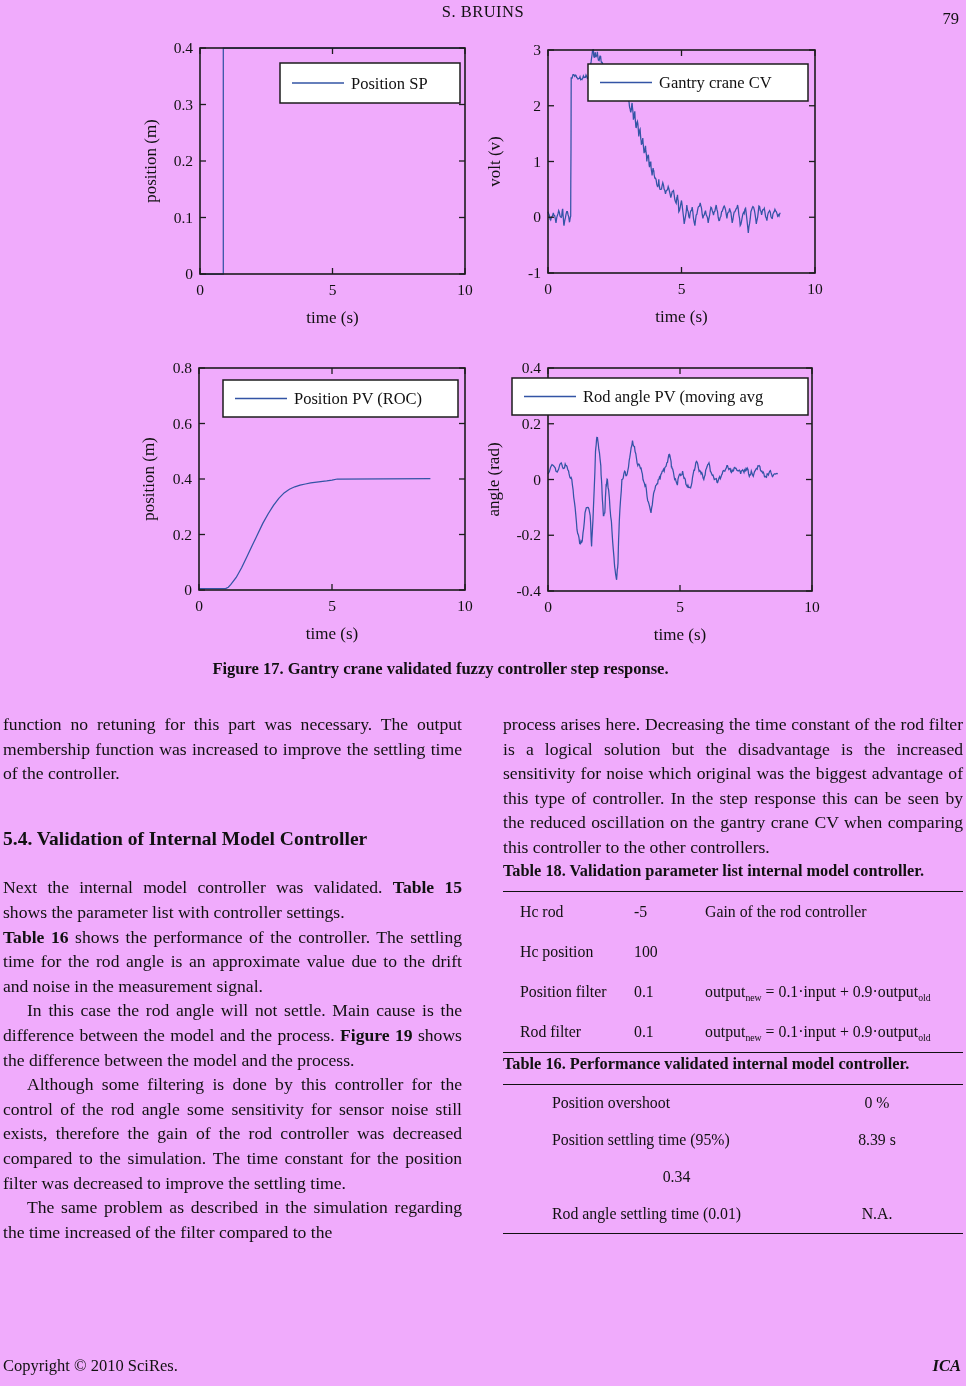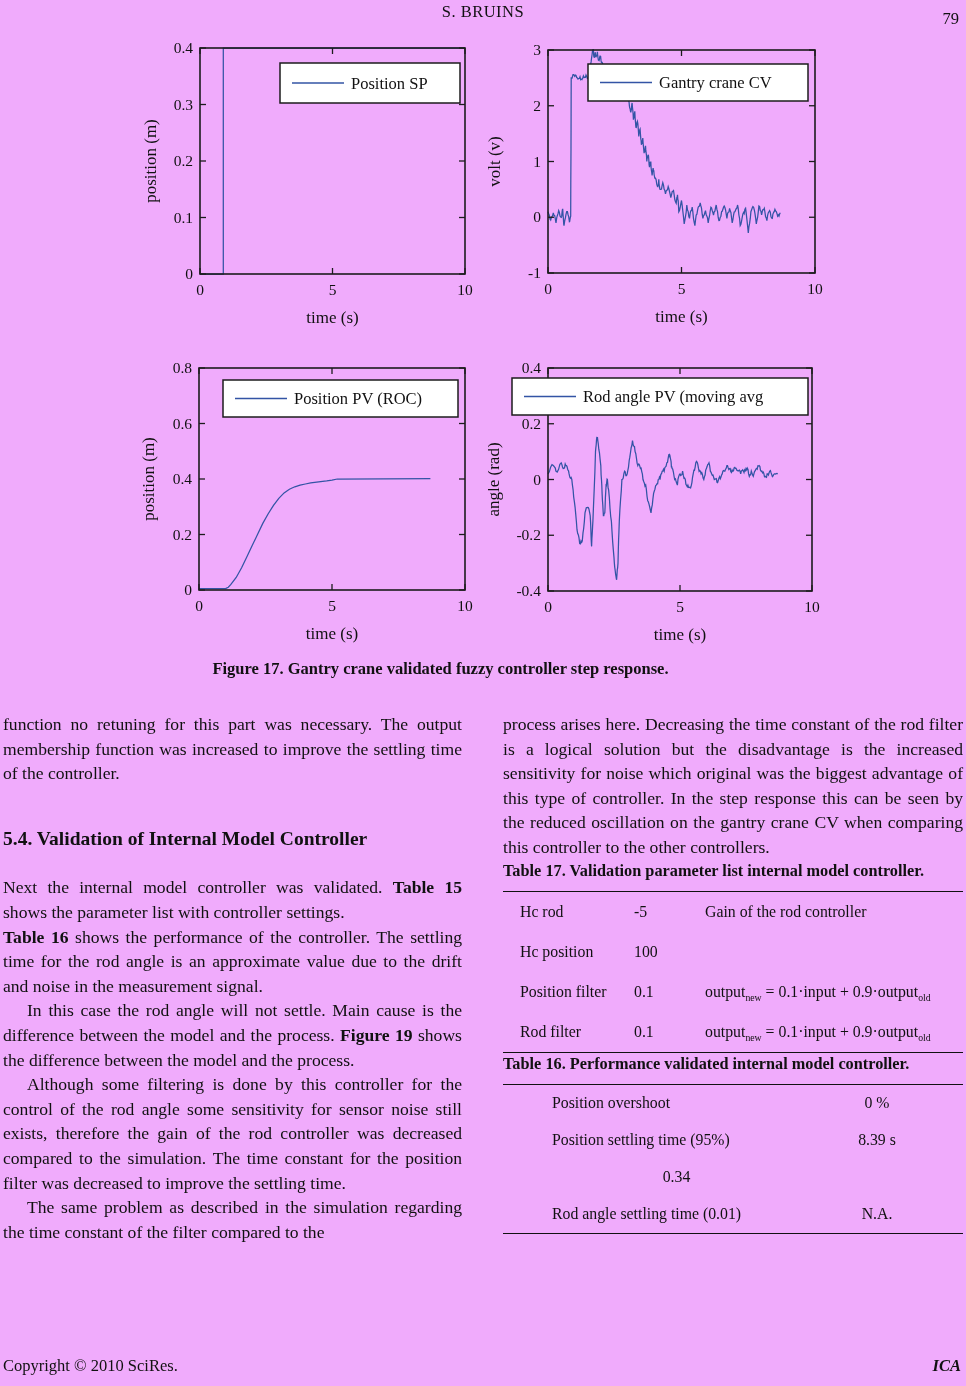--- a/index.html
+++ b/index.html
@@ -193,27 +193,27 @@
 
   <div class="fig-caption">Figure 17. Gantry crane validated fuzzy controller step response.</div>
 
   <div class="col col-left">
     <p><span>function no retuning for this part was necessary. The output membership function was increased to improve the settling time of the controller.</span></p>
     <h3 class="sec">5.4. Validation of Internal Model Controller</h3>
     <p><span>Next the internal model controller was validated. </span><span class="b">Table 15</span><span> shows the parameter list with controller settings.</span></p>
     <p><span class="b">Table 16</span><span> shows the performance of the controller. The settling time for the rod angle is an approximate value due to the drift and noise in the measurement signal.</span></p>
     <p class="ind"><span>In this case the rod angle will not settle. Main cause is the difference between the model and the process. </span><span class="b">Figure 19</span><span> shows the difference between the model and the process.</span></p>
     <p class="ind"><span>Although some filtering is done by this controller for the control of the rod angle some sensitivity for sensor noise still exists, therefore the gain of the rod controller was decreased compared to the simulation. The time constant for the position filter was decreased to improve the settling time.</span></p>
-    <p class="ind"><span>The same problem as described in the simulation regarding the time constant of the filter compared to the</span></p>
+    <p class="ind"><span>The same problem as described in the simulation regarding the time increased of the filter compared to the</span></p>
   </div>
 
   <div class="col col-right">
     <p><span>process arises here. Decreasing the time constant of the rod filter is a logical solution but the disadvantage is the increased sensitivity for noise which original was the biggest advantage of this type of controller. In the step response this can be seen by the reduced oscillation on the gantry crane CV when comparing this controller to the other controllers.</span></p>
 
-    <p class="tbl-title t15-title">Table 17. Validation parameter list internal model controller.</p>
+    <p class="tbl-title t15-title">Table 18. Validation parameter list internal model controller.</p>
     <hr class="rule r-t15-top">
     <div class="t15-row">
       <span>Hc rod</span>
       <span>-5</span>
       <span><span>Gain of the rod controller</span></span>
     </div>
     <div class="t15-row">
       <span>Hc position</span>
       <span>100</span>
     </div>

